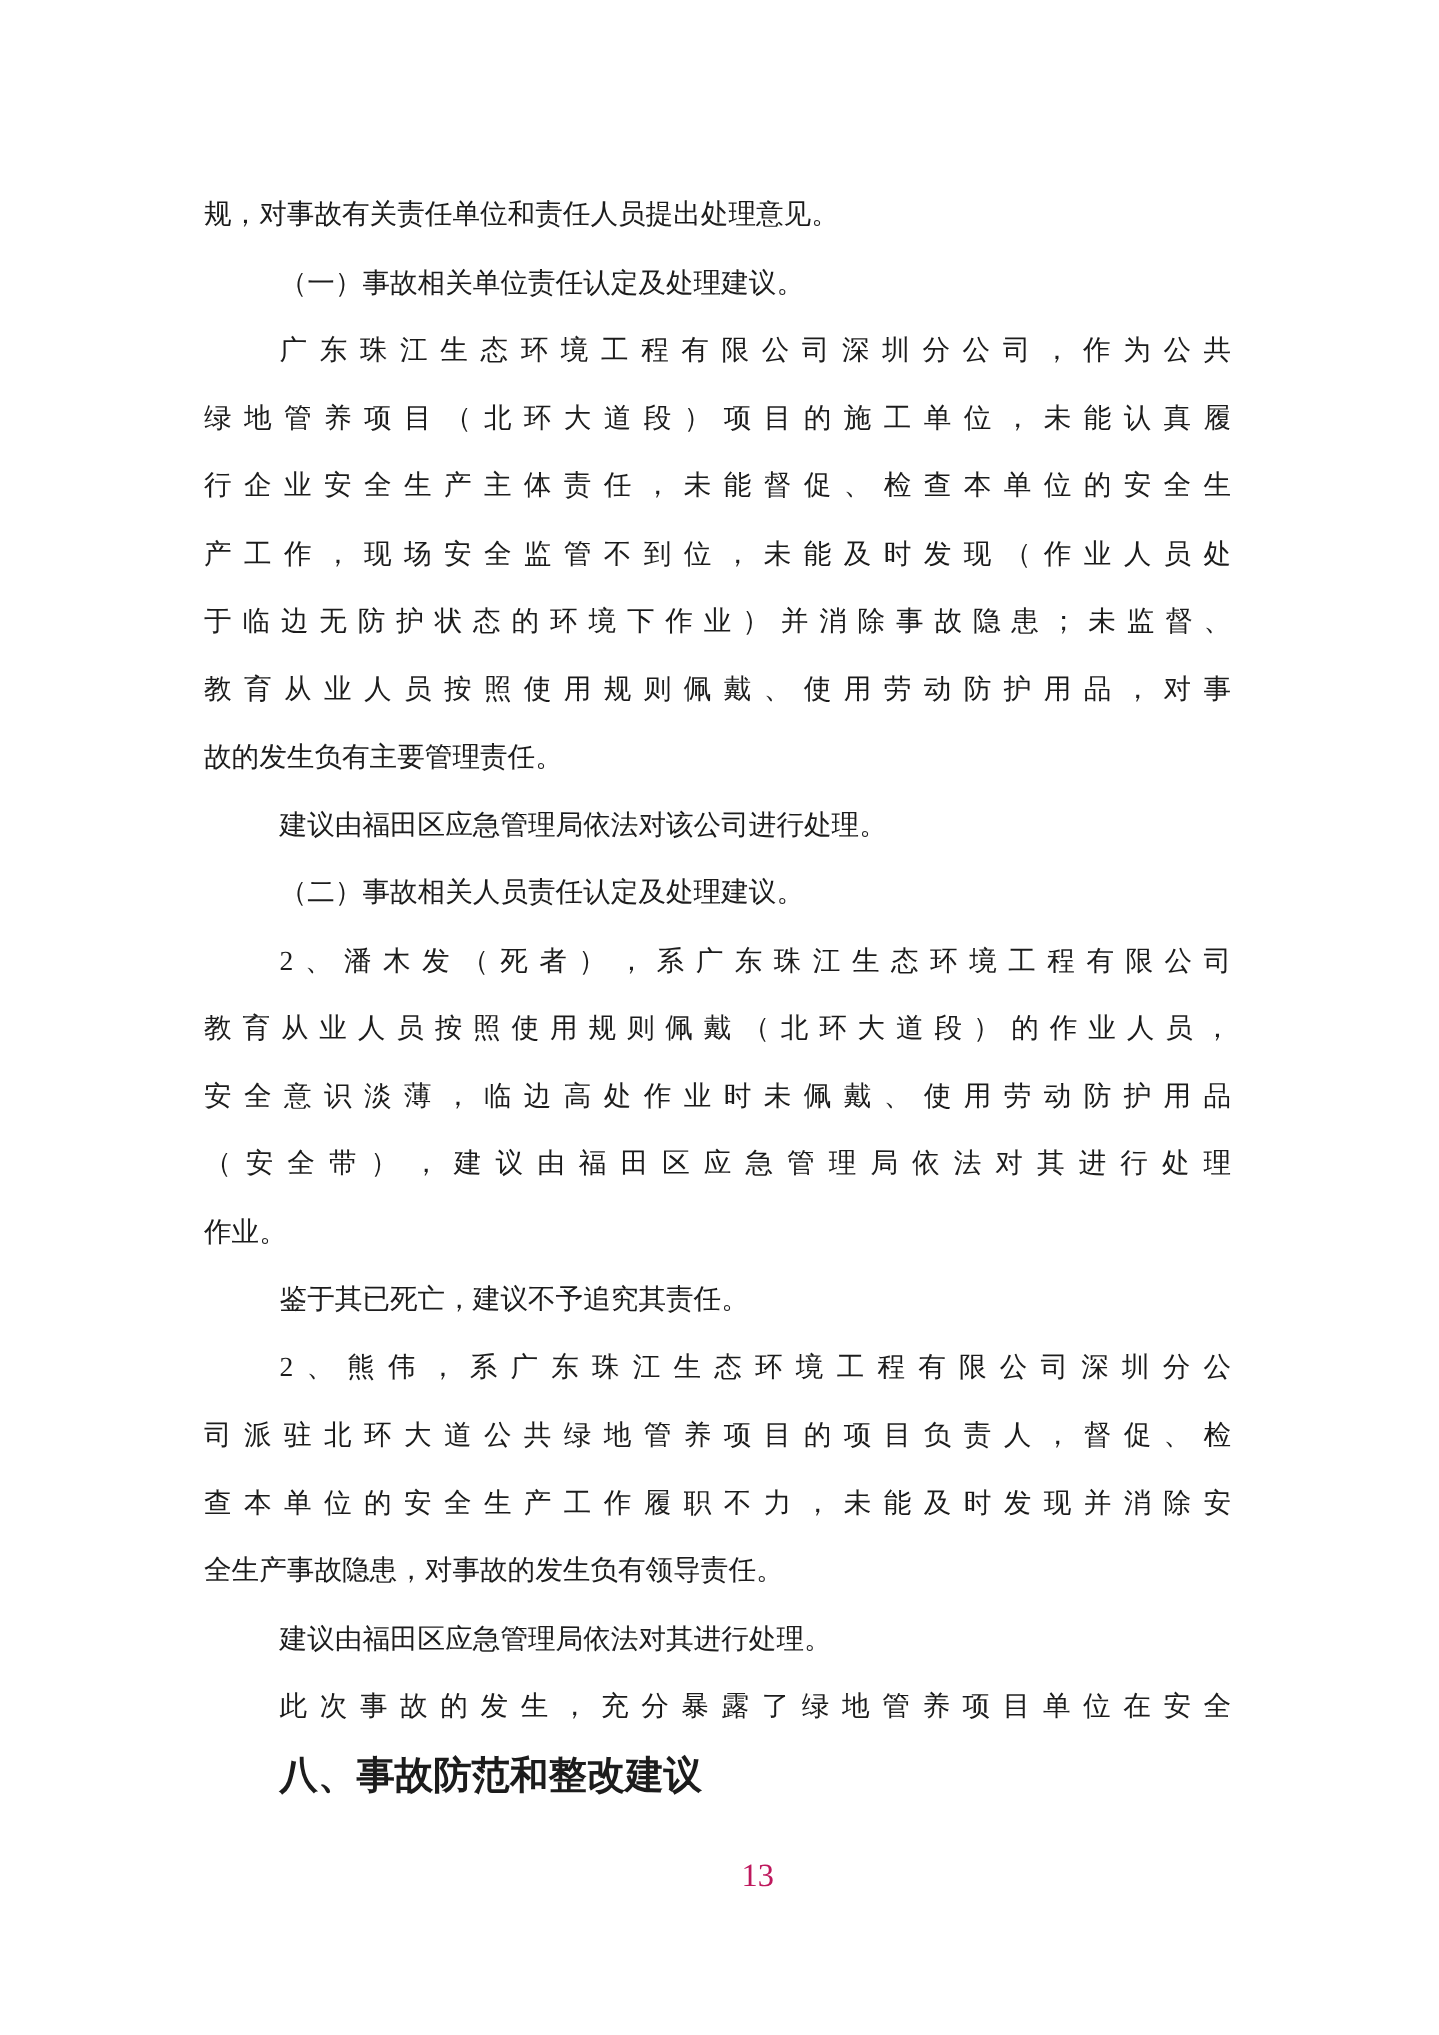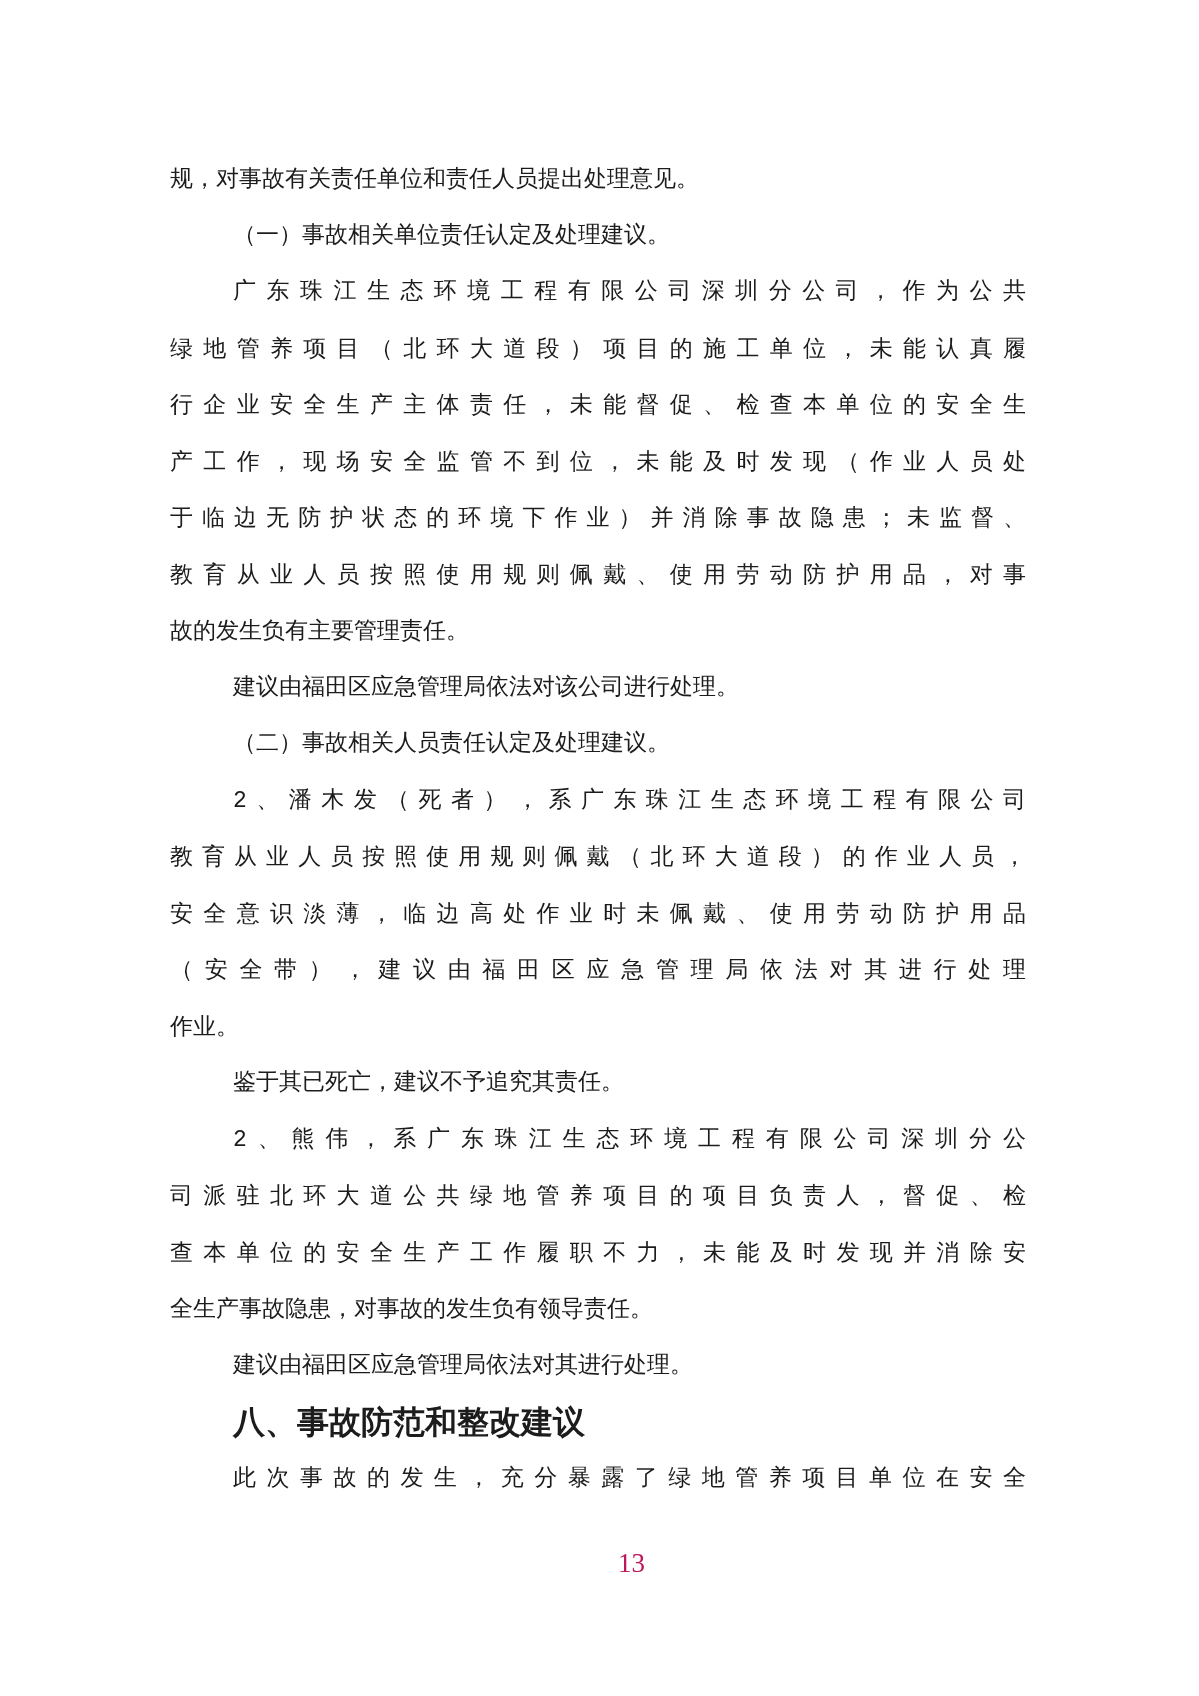--- a/index.html
+++ b/index.html
@@ -30,21 +30,20 @@
     white-space: nowrap;
   }
   .line.justify {
     white-space: normal;
     text-align: justify;
     text-align-last: justify;
     text-justify: inter-character;
   }
   .line.indent {
     padding-left: 63px;
-    font-family: Liberation Mono, monospace;
   }
   .line.bold {
     font-weight: 700;
     font-family: "Liberation Sans", "DejaVu Sans", sans-serif;
     font-size: 32px;
   }
   .pagenum {
     position: absolute;
     top: 1547px;
     left: 0;
@@ -76,17 +75,17 @@
     <div class="line justify">教育从业人员按照使用规则佩戴（北环大道段）的作业人员，</div>
     <div class="line justify">安全意识淡薄，临边高处作业时未佩戴、使用劳动防护用品</div>
     <div class="line justify">（安全带），建议由福田区应急管理局依法对其进行处理</div>
     <div class="line">作业。</div>
     <div class="line indent">鉴于其已死亡，建议不予追究其责任。</div>
     <div class="line indent justify">2、熊伟，系广东珠江生态环境工程有限公司深圳分公</div>
     <div class="line justify">司派驻北环大道公共绿地管养项目的项目负责人，督促、检</div>
     <div class="line justify">查本单位的安全生产工作履职不力，未能及时发现并消除安</div>
     <div class="line">全生产事故隐患，对事故的发生负有领导责任。</div>
     <div class="line indent">建议由福田区应急管理局依法对其进行处理。</div>
+    <div class="line indent justify">此次事故的发生，充分暴露了绿地管养项目单位在安全</div>
     <div class="line indent bold">八、事故防范和整改建议</div>
-    <div class="line indent justify">此次事故的发生，充分暴露了绿地管养项目单位在安全</div>
   </div>
   <div class="pagenum">13</div>
 </div>
 
 </body></html>

